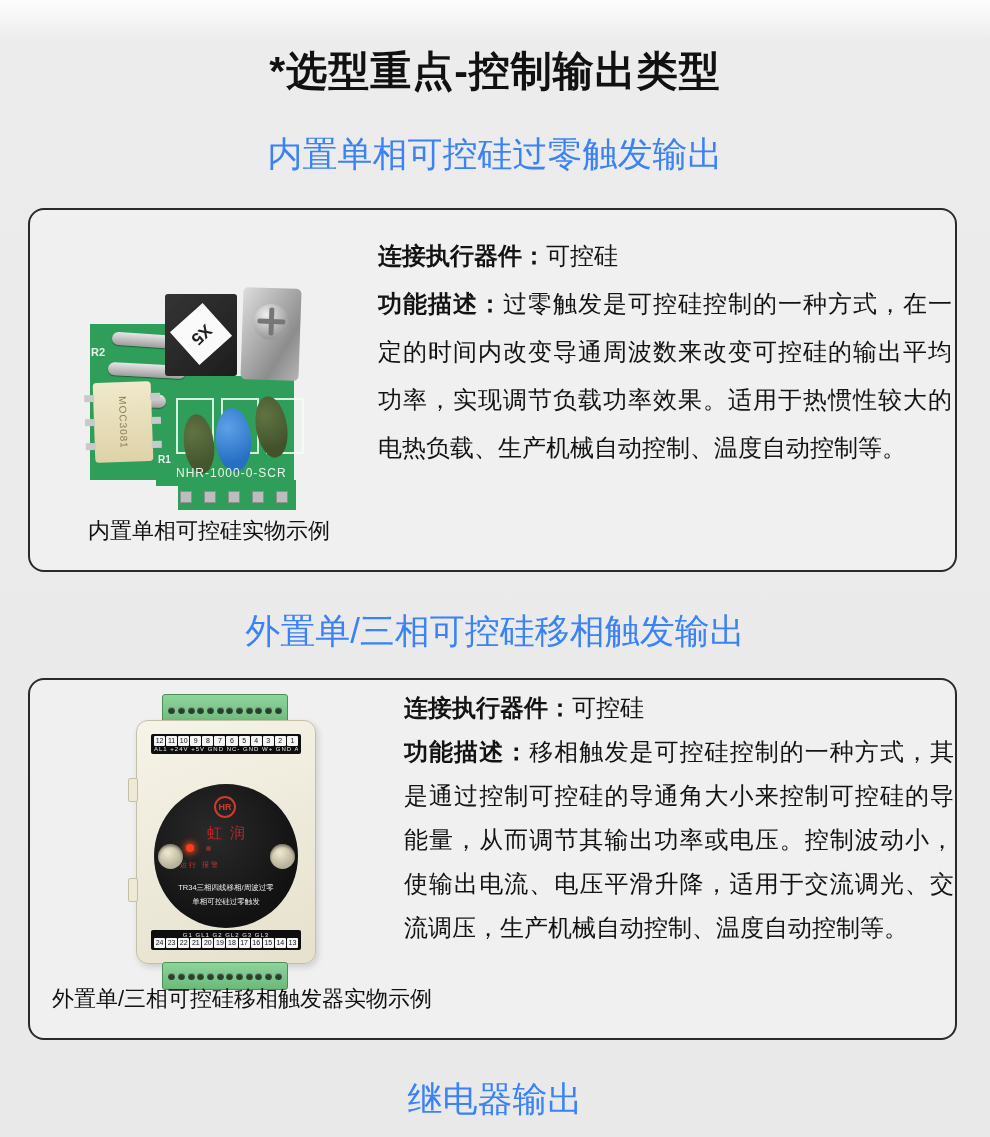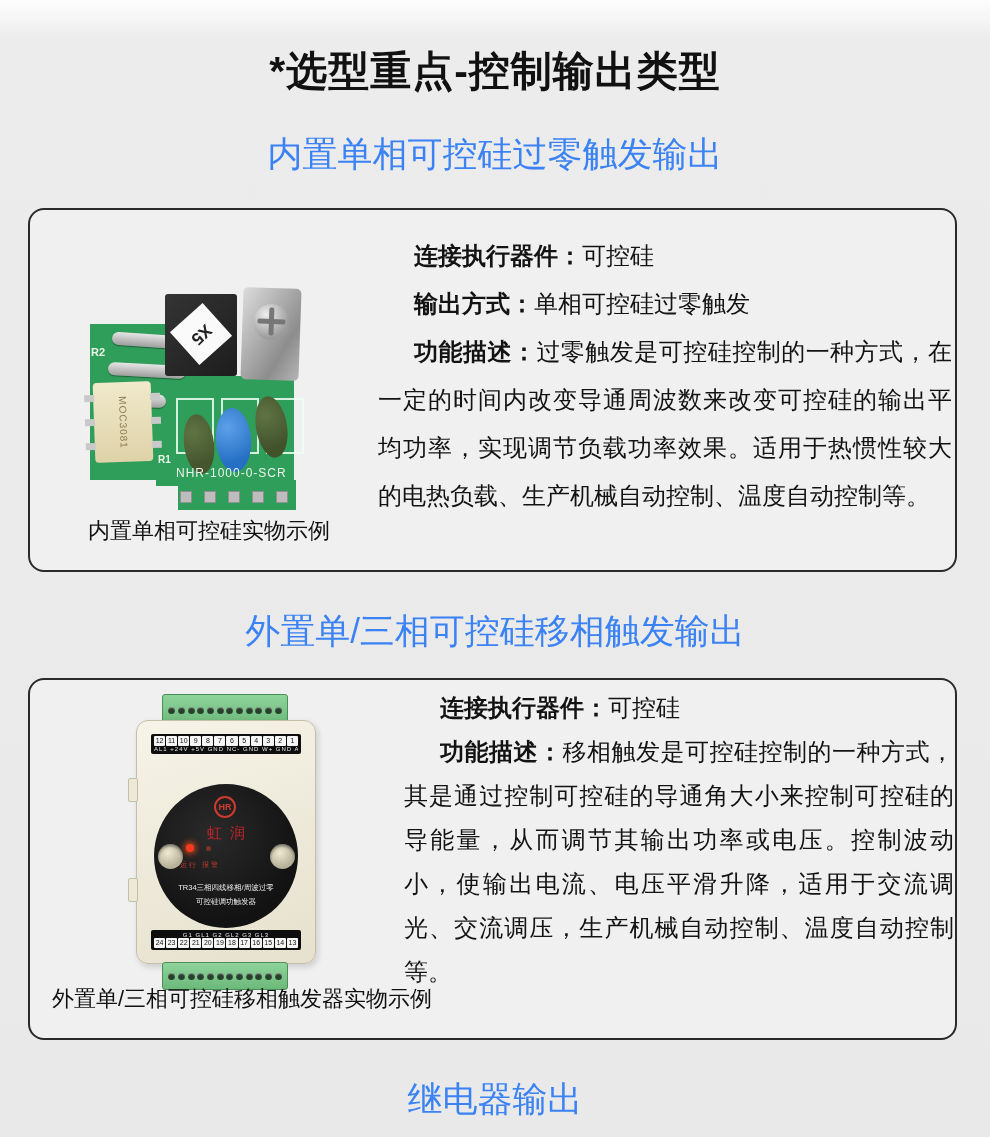--- a/index.html
+++ b/index.html
@@ -18,21 +18,21 @@
   .section-heading{
     position:absolute; left:0; width:100%;
     text-align:center; font-size:35px; font-weight:400; color:#3b82f6;
   }
   .card{
     position:absolute; left:28px; width:929px;
     background:#f0f0f0; border:2px solid #2a2a2a; border-radius:16px;
   }
   .spec-col{ position:absolute; }
   .spec-col p{ font-size:24px; text-align:justify; color:#131313; }
-  .spec-label{ font-weight:bold;margin-left:36px; }
+  .spec-label{ font-weight:bold; }
   .photo-caption{ position:absolute; text-align:right; font-size:22px; color:#111; }
 
   
   .pcb-scene{ position:absolute; left:30px; top:78px; width:258px; height:228px; }
   .pcb-rect{ position:absolute; background:#2f9e5a; }
   .pcb-trace{ position:absolute; height:13px; border-radius:7px;
     background:linear-gradient(#e6e6e6,#9e9e9e); box-shadow:0 1px 1px rgba(0,0,0,.4); }
   .pcb-chip{ position:absolute; left:105px; top:6px; width:72px; height:82px;
     background:linear-gradient(135deg,#343434,#1d1d1d); border-radius:3px; }
   .chip-sticker{ position:absolute; left:14px; top:18px; width:44px; height:44px;
@@ -147,21 +147,20 @@
       <i class="pad"></i>
       <i class="pad"></i>
       <i class="pad"></i>
     </div>
   </div>
 
   <div class="photo-caption" style="left:14px; top:306px; width:286px;">内置单相可控硅实物示例</div>
 
   <div class="spec-col" style="left:348px; top:22px; width:574px;">
     <p style="line-height:48px;"><span class="spec-label">连接执行器件：</span><span>可控硅</span></p>
-    <p style="line-height:48px;"><span class="spec-label">输出方式：</span><span>单相可控硅过零触发</span></p>
     <p style="line-height:48px;"><span class="spec-label">功能描述：</span><span>过零触发是可控硅控制的一种方式，在一定的时间内改变导通周波数来改变可控硅的输出平均功率，实现调节负载功率效果。适用于热惯性较大的电热负载、生产机械自动控制、温度自动控制等。</span></p>
   </div>
 </section>
 
 <h2 class="section-heading" style="top:608px;">外置单/三相可控硅移相触发输出</h2>
 
 <section class="card" style="top:678px; height:362px;">
 
   <div class="dev-scene">
     <div class="term" style="left:46px; top:2px; width:126px; height:32px;">
@@ -201,21 +200,21 @@
       <div class="strip-note">AL1 +24V +5V GND NC- GND W+ GND AC220V</div>
     </div>
 
     <div class="face-circle">
       <div class="brand-logo">HR</div>
       <div class="brand-name">虹润</div>
       <i class="led" style="left:32px; top:60px; width:8px; height:8px; background:#ff3b1f; box-shadow:0 0 6px 2px rgba(255,80,30,.8);"></i>
       <i class="led" style="left:52px; top:62px; width:5px; height:5px; background:#7a3428;"></i>
       <div class="led-labels">运行 报警</div>
       <div class="face-model" style="top:98px;">TR34三相四线移相/周波过零</div>
-      <div class="face-model" style="top:112px;">可控硅调功触发器</div>
+      <div class="face-model" style="top:112px;">单相可控硅过零触发</div>
     </div>
     <i class="mount-hole" style="left:42px; top:152px;"></i>
     <i class="mount-hole" style="left:154px; top:152px;"></i>
 
     <div class="strip" style="top:238px;">
       <div class="strip-note">G1 GL1 G2 GL2 G3 GL3</div>
       <div class="cells">
         <span class="cell">24</span>
         <span class="cell">23</span>
         <span class="cell">22</span>

